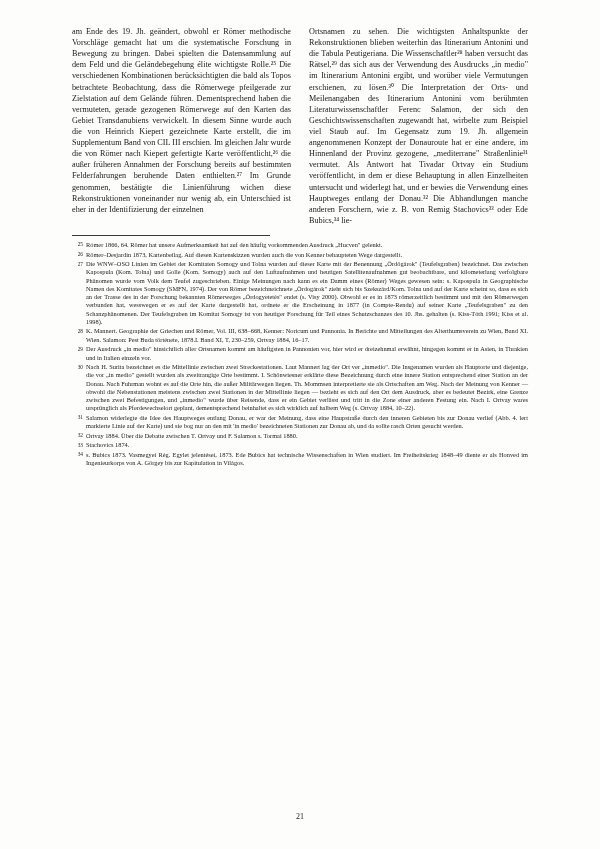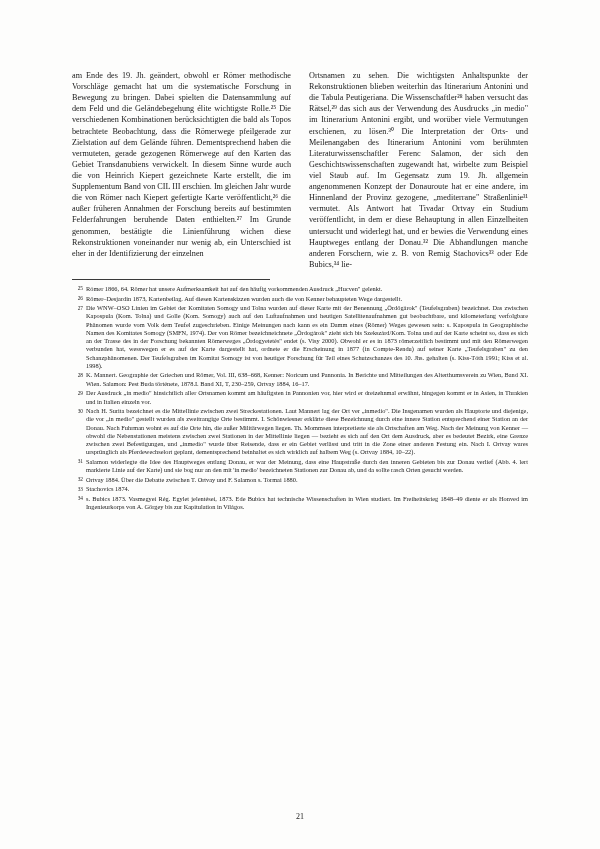--- a/index.html
+++ b/index.html
@@ -12,21 +12,21 @@
     background: #ffffff;
     font-family: "Liberation Serif", serif;
     color: #1a1a1a;
     overflow: hidden;
   }
   .page {
     position: relative;
     width: 600px;
     height: 849px;
     box-sizing: border-box;
-    padding: 70px 72px 30px 72px;
+    padding: 26px 72px 30px 72px;
     background: #fdfdfc;
   }
   .body-columns {
     display: flex;
     gap: 18px;
     align-items: flex-start;
   }
   .col {
     width: 222px;
   }

